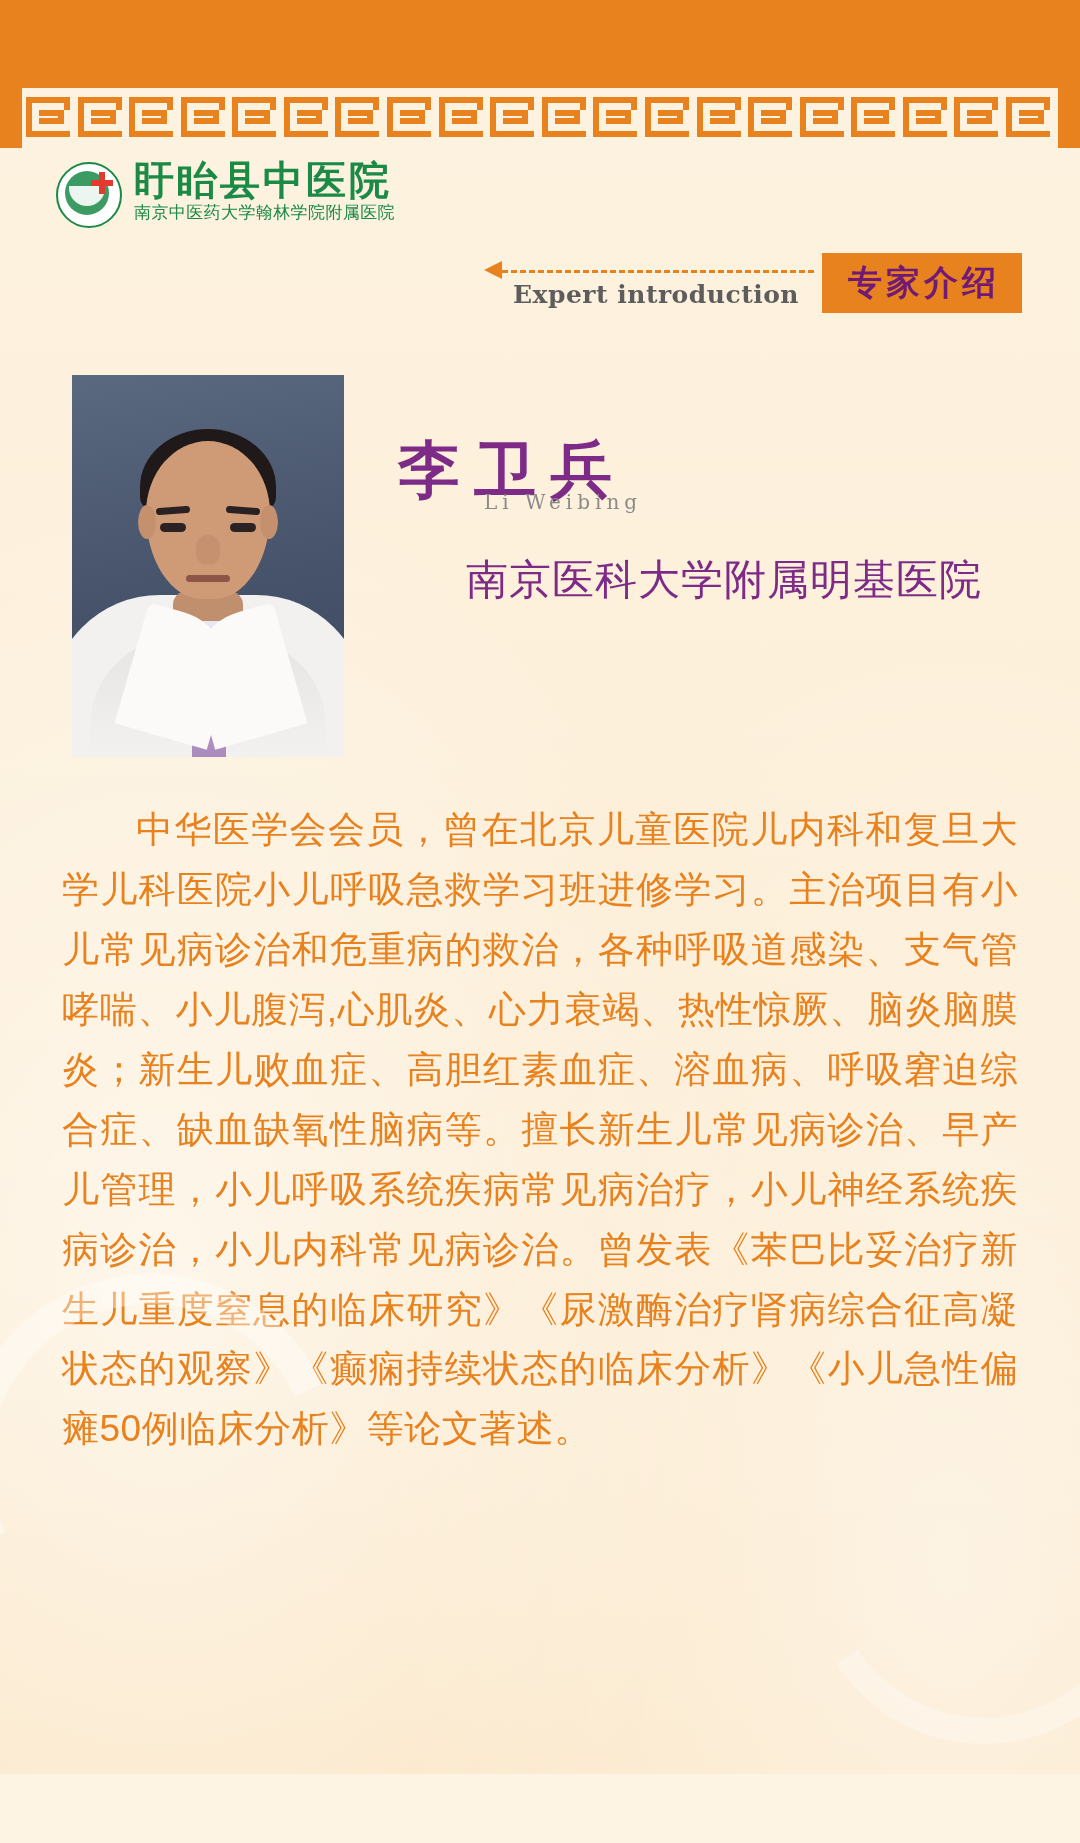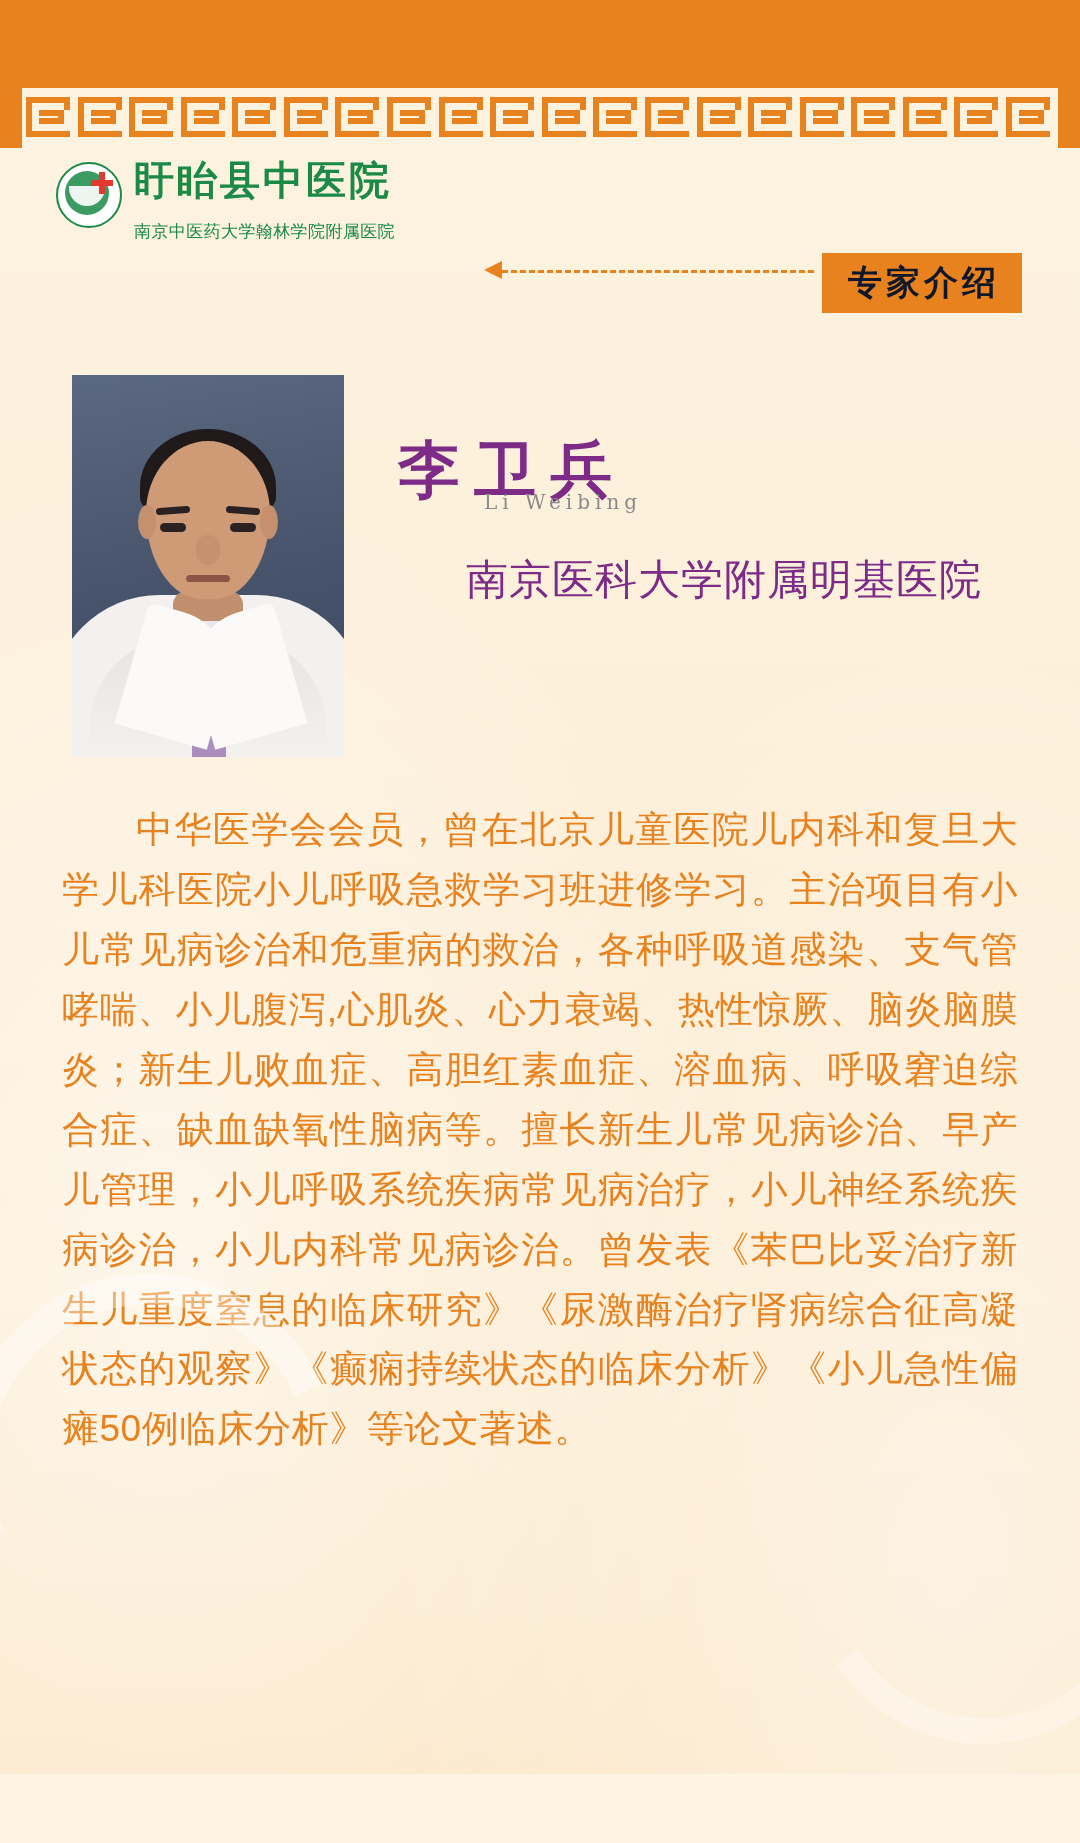--- a/index.html
+++ b/index.html
@@ -133,21 +133,21 @@
     color: #1a8a46;
     letter-spacing: 3px;
     line-height: 1.08;
     white-space: nowrap;
   }
   .logo-sub {
     font-family: "Liberation Sans", sans-serif;
     font-size: 17px;
     color: #1a8a46;
     letter-spacing: 0.4px;
-    margin-top: 19px;
+    margin-top: 0;
     white-space: nowrap;
   }
 
   
   .section-header {
     position: absolute;
     right: 58px;
     top: 252px;
     display: flex;
     align-items: center;
@@ -182,21 +182,21 @@
     width: 300px;
     text-align: center;
     font-family: "DejaVu Serif", serif;
     font-size: 25px;
     font-weight: bold;
     color: #5d5d5d;
     letter-spacing: 0.5px;
   }
   .cn-tag {
     background: #e8821e;
-    color: #0f172a;
+    color: #701a75;
     font-family: "DejaVu Serif", serif;
     font-size: 34px;
     font-weight: bold;
     letter-spacing: 4px;
     padding: 12px 22px 14px 26px;
     line-height: 1;
     white-space: nowrap;
   }
 
   
@@ -638,20 +638,21 @@
     <div class="logo-text">
       <div class="logo-title">盱眙县中医院</div>
       <div class="logo-sub">南京中医药大学翰林学院附属医院</div>
     </div>
   </div>
 
   <div class="section-header">
     <div class="dashed-wrap">
       <div class="arrow-left"></div>
       <div class="dashed-line"></div>
+      <div class="en-label">Expert introduction</div>
     </div>
     <div class="cn-tag">专家介绍</div>
   </div>
 
   <div class="portrait">
     <div class="p-bg"></div>
     <div class="p-coat"></div>
     <div class="p-coat-shadow"></div>
     <div class="p-neck"></div>
     <div class="p-shirt"></div>

